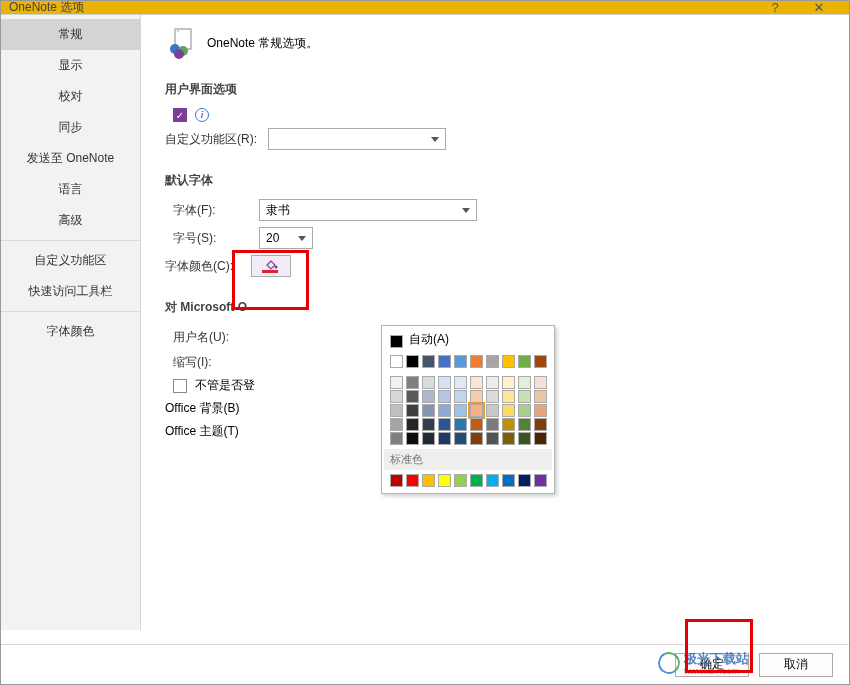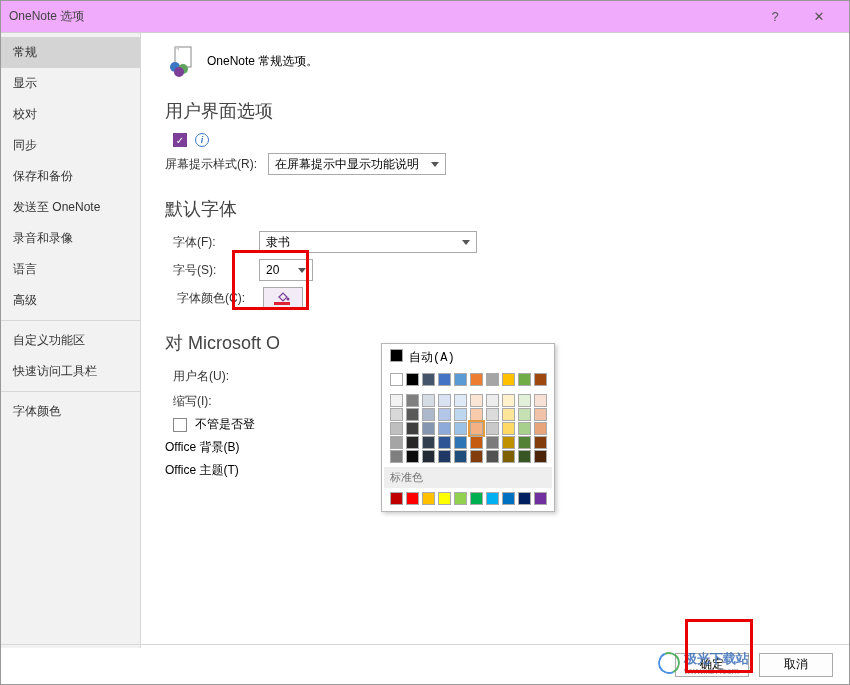--- a/index.html
+++ b/index.html
@@ -7,26 +7,26 @@
       font-family: "Microsoft YaHei", "Segoe UI", sans-serif;
       font-size: 12px;
       background: #ffffff;
       width: 850px;
       height: 685px;
       overflow: hidden;
       position: relative;
       border: 1px solid #999;
     }
     .titlebar {
-      height: 32px;
+      height: 14px;
       border-bottom: 1px solid #d0d0d0;
       display: flex;
       align-items: center;
       padding: 0 8px;
-      background: #f0abfc;
+      background: #eab308;
     }
     .titlebar-title { flex: 1; font-size: 12px; color: #444; }
     .titlebar-btn {
       width: 44px;
       height: 28px;
       display: flex;
       align-items: center;
       justify-content: center;
       color: #555;
       font-size: 13px;
@@ -38,20 +38,21 @@
     .sidebar {
       width: 140px;
       background: #f2f2f2;
       border-right: 1px solid #d8d8d8;
       padding-top: 4px;
     }
     .sidebar-item {
       padding: 7px 12px;
       color: #333;
       cursor: pointer;
+      text-align: center;
     }
     .sidebar-item.active {
       background: #d4d4d4;
     }
     .sidebar-sep {
       border-top: 1px solid #d8d8d8;
       margin: 4px 0;
     }
     .main {
       flex: 1;
@@ -60,24 +61,24 @@
       overflow: hidden;
     }
     .page-header {
       display: flex;
       align-items: center;
       gap: 10px;
       margin-bottom: 16px;
     }
     .header-icon { width: 32px; height: 32px; }
     .section-title {
-      font-weight: normal;
+      font-weight: bold;
       color: #444;
       margin: 22px 0 10px 0;
-      font-size: 18px;
+      font-size: 12px;
     }
     .row {
       display: flex;
       align-items: center;
       margin: 6px 0;
       gap: 8px;
     }
     .label { width: 78px; color: #333; }
     .checkbox {
       width: 14px;
@@ -140,24 +141,23 @@
       left: 240px;
       top: 310px;
       width: 174px;
       background: #fff;
       border: 1px solid #b5b5b5;
       box-shadow: 2px 2px 4px rgba(0,0,0,0.2);
       padding: 2px;
     }
     .popup-row {
       display: flex;
-      align-items: flex-start;
+      align-items: flex-end;
       padding: 3px 6px;
       gap: 6px;
-      font-family: Liberation Mono, monospace;
     }
     .popup-label {
       padding: 3px 6px;
       color: #777;
       font-size: 11px;
       background: #eee;
     }
     .swatch {
       width: 13px;
       height: 13px;
@@ -255,23 +255,21 @@
   <div class="titlebar-btn">?</div>
   <div class="titlebar-btn">✕</div>
 </div>
 
 <div class="content">
   <div class="sidebar">
     <div class="sidebar-item active">常规</div>
     <div class="sidebar-item">显示</div>
     <div class="sidebar-item">校对</div>
     <div class="sidebar-item">同步</div>
-    <div class="sidebar-item">保存和备份</div>
     <div class="sidebar-item">发送至 OneNote</div>
-    <div class="sidebar-item">录音和录像</div>
     <div class="sidebar-item">语言</div>
     <div class="sidebar-item">高级</div>
     <div class="sidebar-sep"></div>
     <div class="sidebar-item">自定义功能区</div>
     <div class="sidebar-item">快速访问工具栏</div>
     <div class="sidebar-sep"></div>
     <div class="sidebar-item">字体颜色</div>
   </div>
 
   <div class="main">
@@ -287,23 +285,22 @@
     </div>
 
     <div class="section-title">用户界面选项</div>
 
     <div class="row" style="margin-left:8px;">
       <span class="checkbox checked">✓</span>
       <span class="info-icon">i</span>
     </div>
 
     <div class="row">
-      <span class="label" style="width:95px;">屏幕提示样式(R):</span>
+      <span class="label" style="width:95px;">自定义功能区(R):</span>
       <div class="combo" style="width:178px;">
-        <span>在屏幕提示中显示功能说明</span>
         <span class="arrow"></span>
       </div>
     </div>
 
     <div class="section-title">默认字体</div>
 
     <div class="row" style="margin-left:8px;">
       <span class="label">字体(F):</span>
       <div class="combo" style="width:218px;">
         <span>隶书</span>
@@ -312,21 +309,21 @@
     </div>
 
     <div class="row" style="margin-left:8px;">
       <span class="label">字号(S):</span>
       <div class="combo" style="width:54px;">
         <span>20</span>
         <span class="arrow"></span>
       </div>
     </div>
 
-    <div class="row" style="margin-left:12px;">
+    <div class="row" style="margin-left:0;">
       <span class="label">字体颜色(C):</span>
       <div class="font-color-btn">
         <span class="font-color-glyph">
           <svg class="bucket" width="14" height="11" viewBox="0 0 14 11">
             <path d="M3 6 L7 2 L11 6 L7 10 Z" fill="none" stroke="#7b3f98" stroke-width="1.2"></path>
             <circle cx="12" cy="8" r="1.5" fill="#7b3f98"></circle>
           </svg>
         </span>
         <span class="arrow" style="border-top-color:#555;"></span>
       </div>

